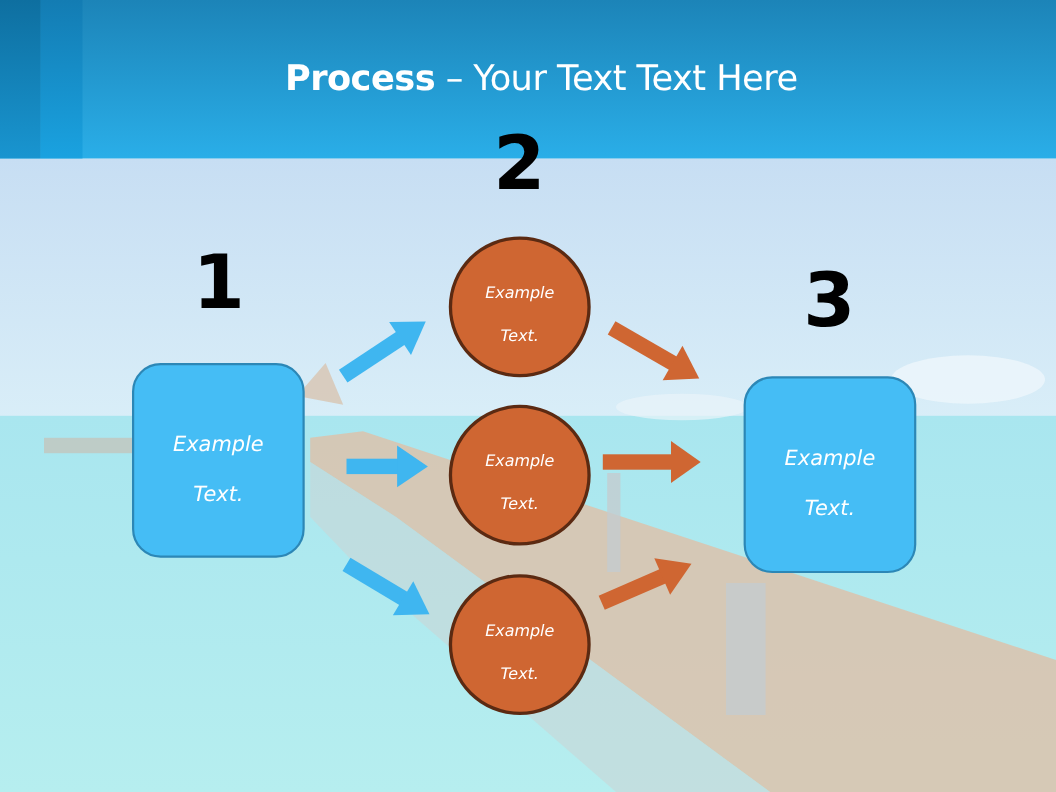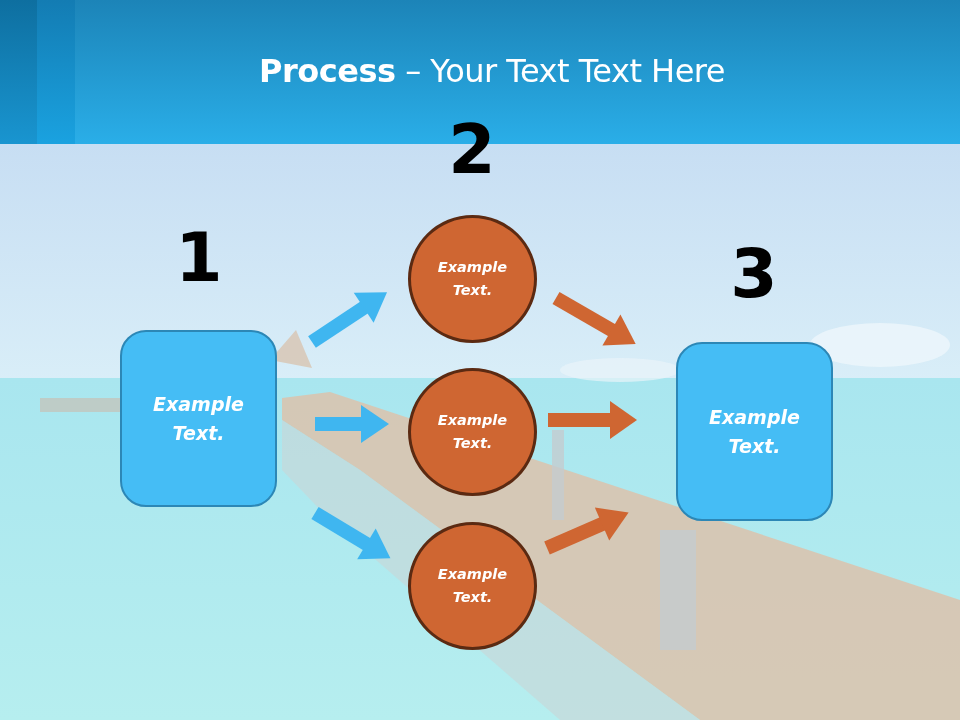--- a/index.html
+++ b/index.html
@@ -7,21 +7,21 @@
   .bg { position:absolute; left:0; top:0; width:960px; height:720px; }
   .header { position:absolute; left:0; top:0; width:960px; height:144px;
     background:linear-gradient(180deg,#1c84b8 0%,#2aaee8 100%); }
   .hcol1 { position:absolute; left:0; top:0; width:37px; height:144px; background:linear-gradient(180deg,#0e6fa0 0%,#1995d0 100%); }
   .hcol2 { position:absolute; left:37px; top:0; width:38px; height:144px; background:linear-gradient(180deg,#137cb3 0%,#1aa2e0 100%); }
   .title { position:absolute; left:0; top:52px; width:984px; text-align:center; color:#fff; font-size:32px; white-space:nowrap; letter-spacing:-0.5px; }
   .title b { font-weight:bold; }
   .num { position:absolute; font-weight:bold; font-size:68px; color:#000; line-height:1; text-align:center; width:80px; }
   .box { position:absolute; width:155px; height:176px; background:#45bdf5; border:2px solid #2c87b6; border-radius:26px;
     display:flex; align-items:center; justify-content:center; flex-direction:column; box-sizing:border-box; }
-  .box span, .circle span { color:#fff; font-style:italic; font-weight:bold; text-align:center; display:block; }
+  .box span, .circle span { color:#fff; font-style:italic; font-weight:normal; text-align:center; display:block;margin-top:16px; }
   .box span { font-size:19px; line-height:29px; }
   .circle { position:absolute; width:129px; height:128px; border-radius:50%; background:#cf6632; border:3px solid #5b2a12;
     box-sizing:border-box; display:flex; align-items:center; justify-content:center; flex-direction:column; }
   .circle span { font-size:14.5px; line-height:23px; }
   svg.arrows { position:absolute; left:0; top:0; width:960px; height:720px; }
 </style>
 </head>
 <body>
 
 <svg class="bg" viewBox="0 0 960 720">

